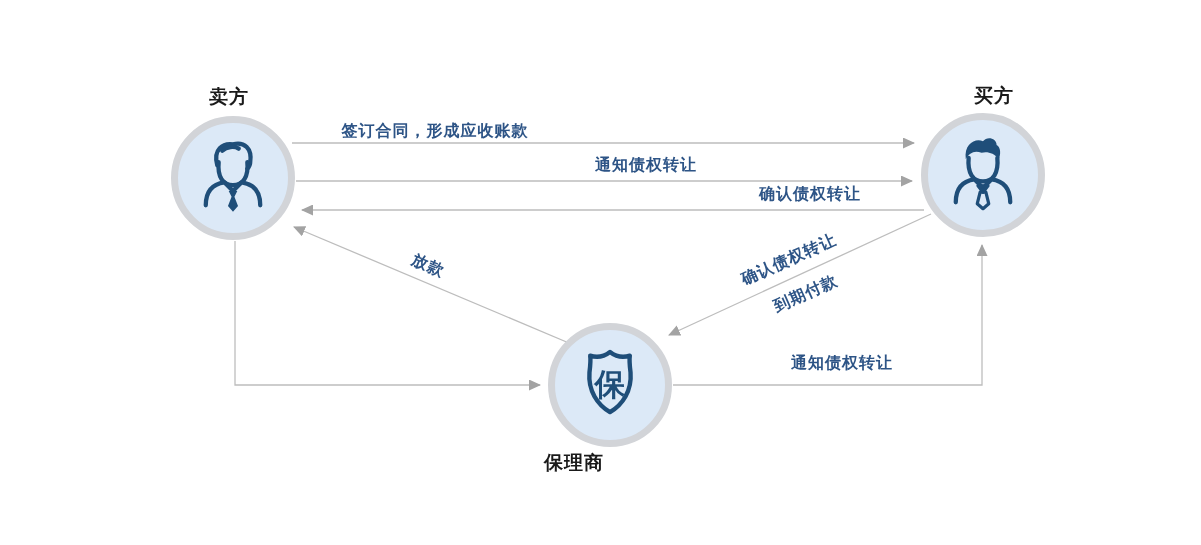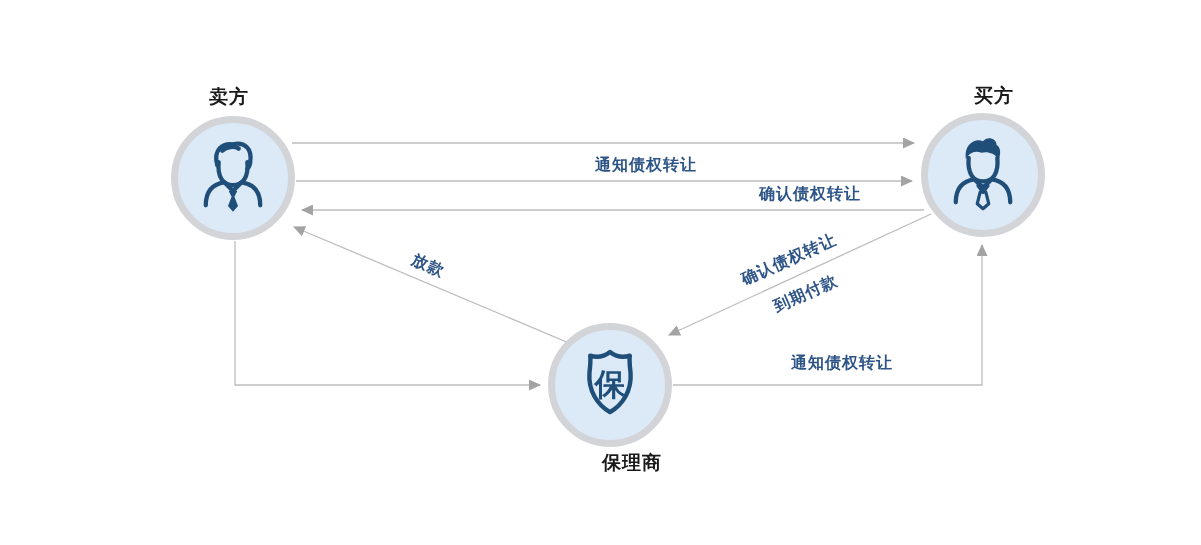--- a/index.html
+++ b/index.html
@@ -105,22 +105,23 @@
     </svg>
   </div>
   <div class="node-title" style="left:994px; top:96px;">买方</div>
 
   <div class="node" style="left:548px; top:323px;">
     <svg width="88" height="88" viewBox="0 0 120 120">
       <path d="M33,20 C42,23 51,22 60,15 C69,22 78,23 87,20 C86,27 87,35 88,43 C90,68 77,87 60,97 C43,87 30,68 32,43 C33,35 34,27 33,20 Z" stroke="#1f4e79" stroke-width="6" fill="none" stroke-linejoin="round"></path>
       <text x="60" y="73" text-anchor="middle" font-size="42" font-weight="700" fill="#1f4e79" font-family="'Liberation Sans','DejaVu Sans',sans-serif">保</text>
     </svg>
   </div>
-  <div class="node-title" style="left:632px; top:463px;">保理商</div>
+  <div class="node-title" style="left:574px; top:463px;">保理商</div>
 
+  <div class="edge-label" style="left:435px; top:131px;">签订合同，形成应收账款</div>
 
   <div class="edge-label" style="left:646px; top:165px;">通知债权转让</div>
 
   <div class="edge-label" style="left:810px; top:194px;">确认债权转让</div>
 
   <div class="edge-label rot-dn" style="left:428px; top:266px;">放款</div>
 
   <div class="edge-label rot-up" style="left:789px; top:260px;">确认债权转让</div>
 
   <div class="edge-label rot-up" style="left:806px; top:294px;">到期付款</div>

